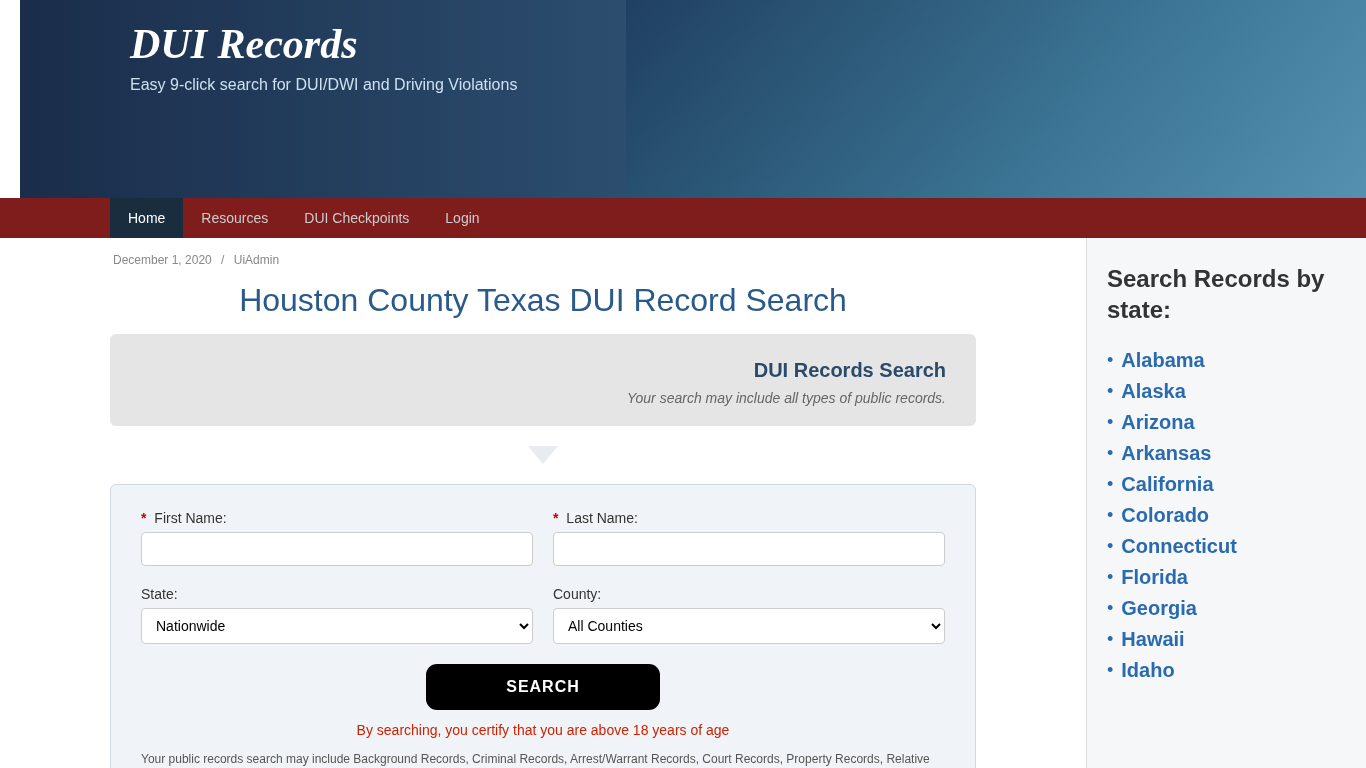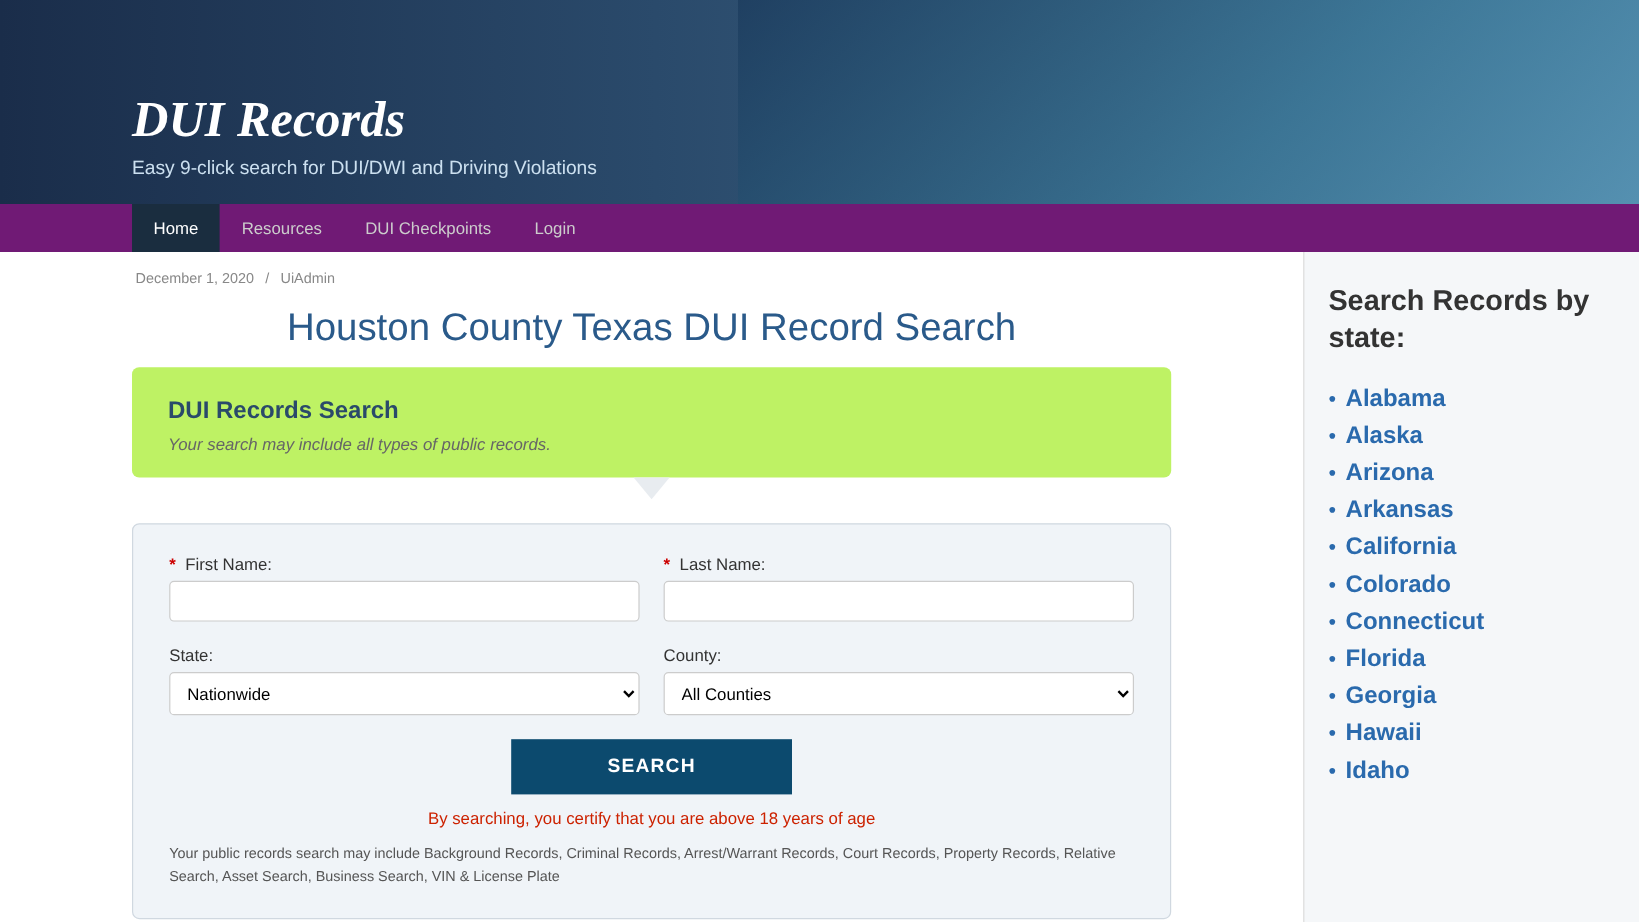--- a/index.html
+++ b/index.html
@@ -1,26 +1,27 @@
 <!DOCTYPE html>
 <html><head>
   <meta charset="utf-8">
   <style>
     * { margin: 0; padding: 0; box-sizing: border-box; }
     body { font-family: Arial, sans-serif; font-size: 14px; color: #333; background: #fff; width: 1366px; }
 
     
     .site-header {
       background: linear-gradient(to right, #1a2d4a 0%, #2a4a6b 40%, #3a6080 70%, #4a7a9b 100%);
-      height: 170px;
+      height: 198px;
       position: relative;
       overflow: hidden;
       display: flex;
-      align-items: flex-end;
+      align-items: flex-start;
       padding: 20px 110px;
+      margin-left: 20px;
     }
     .site-header::after {
       content: '';
       position: absolute;
       right: 0; top: 0;
       width: 55%;
       height: 100%;
       background: linear-gradient(135deg, #1a3a5c 0%, #2a5a7a 30%, #3a7a9a 60%, #4a8aaa 80%, #5a9aba 100%);
       opacity: 0.7;
       z-index: 0;
@@ -35,21 +36,21 @@
       display: block;
       margin-bottom: 8px;
     }
     .site-tagline {
       font-size: 16px;
       color: #cce0f0;
     }
 
     
     .main-nav {
-      background: #701a75;
+      background: #7f1d1d;
       padding: 0 110px;
       display: flex;
       align-items: stretch;
     }
     .main-nav a {
       color: #ccc;
       text-decoration: none;
       padding: 12px 18px;
       display: inline-block;
       font-size: 14px;
@@ -80,24 +81,25 @@
     .page-title {
       font-size: 32px;
       font-weight: 400;
       color: #2a5a8a;
       text-align: center;
       margin-bottom: 15px;
     }
 
     
     .search-card {
-      background: #bef264;
+      background: #e5e5e5;
       border-radius: 6px;
       padding: 25px 30px 20px;
-      text-align: left;
+      margin-bottom: 20px;
+      text-align: right;
     }
     .search-card-title {
       font-size: 20px;
       font-weight: bold;
       color: #2a4a6a;
       margin-bottom: 8px;
     }
     .search-card-subtitle {
       font-style: italic;
       color: #666;
@@ -156,27 +158,27 @@
       border-radius: 4px;
       font-size: 14px;
       background: #fff;
       appearance: auto;
     }
     .search-button-row {
       text-align: center;
       margin-bottom: 12px;
     }
     .search-btn {
-      background: #0c4a6e;
+      background: #000000;
       color: #fff;
       border: none;
       padding: 14px 80px;
       font-size: 16px;
       font-weight: bold;
-      border-radius: 0;
+      border-radius: 11px;
       cursor: pointer;
       letter-spacing: 1px;
     }
     .age-disclaimer {
       text-align: center;
       color: #cc2200;
       font-size: 14px;
       margin-bottom: 12px;
     }
     .records-disclaimer {

